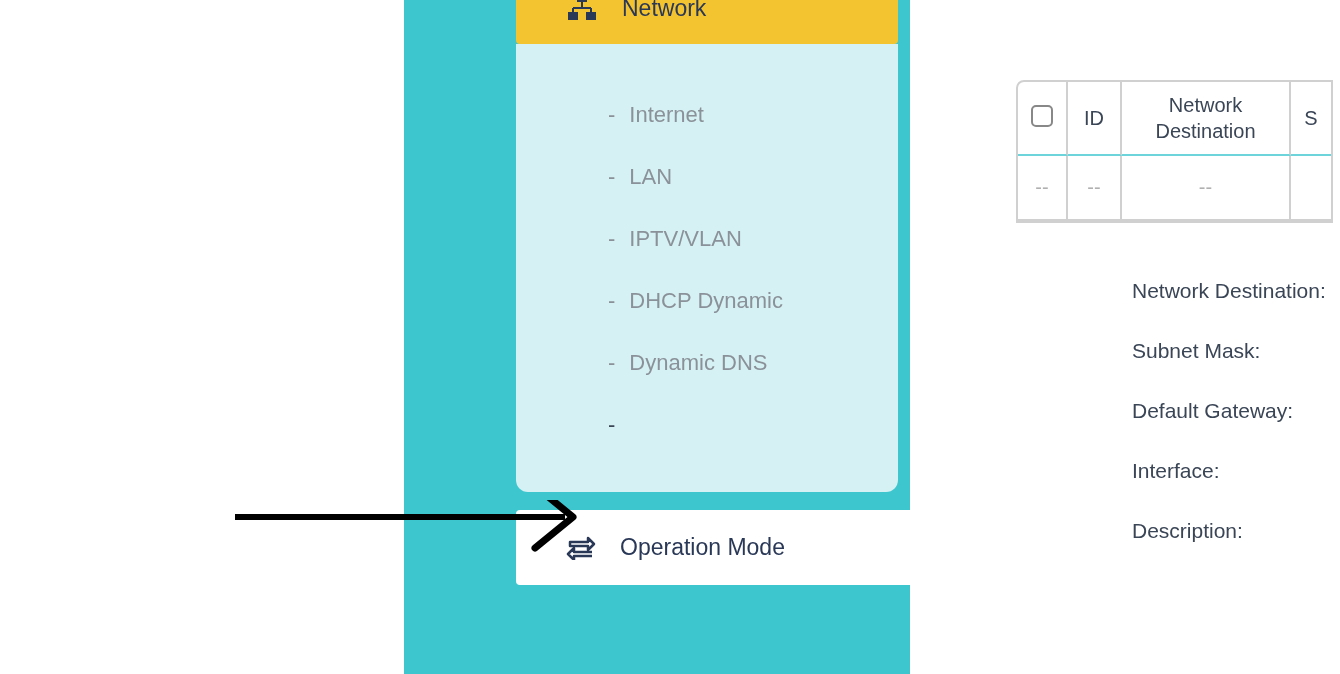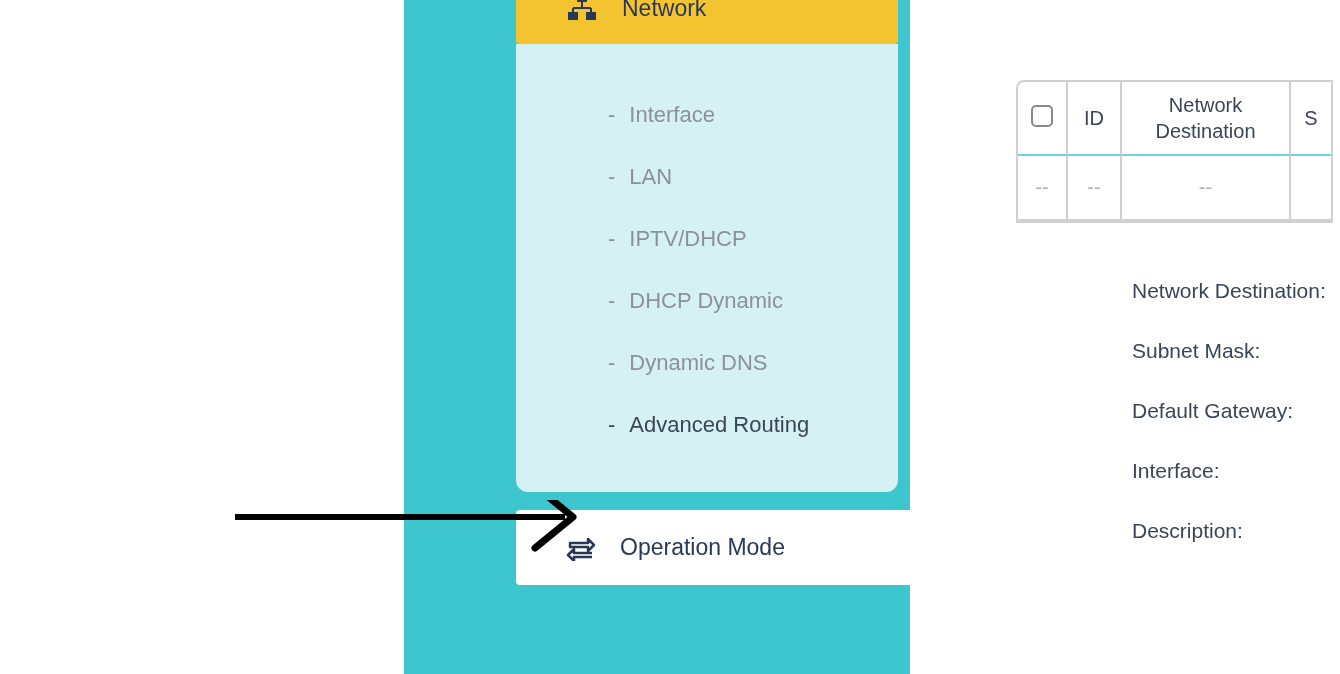--- a/index.html
+++ b/index.html
@@ -69,21 +69,20 @@
     }
     .submenu-item.active {
       color: #3a4556;
     }
     .submenu-item.active .dash {
       color: #3a4556;
     }
     .operation-mode {
       background: #ffffff;
       display: flex;
-      align-items: center;
       padding: 24px 30px 24px 50px;
       margin-top: 18px;
       margin-left: 112px;
       width: 461px;
       border-radius: 4px;
     }
     .operation-mode .icon {
       width: 30px;
       height: 26px;
       margin-right: 24px;
@@ -182,41 +181,40 @@
           <line x1="7" y1="14" x2="25" y2="14" stroke="#2a3857" stroke-width="2"></line>
           <line x1="7" y1="14" x2="7" y2="18" stroke="#2a3857" stroke-width="2"></line>
           <line x1="25" y1="14" x2="25" y2="18" stroke="#2a3857" stroke-width="2"></line>
         </svg>
       </span>
       <span class="label">Network</span>
     </div>
     <div class="submenu">
       <div class="submenu-item">
         <span class="dash">-</span>
-        <span>Interface</span>
+        <span>Internet</span>
       </div>
       <div class="submenu-item">
         <span class="dash">-</span>
         <span>LAN</span>
       </div>
       <div class="submenu-item">
         <span class="dash">-</span>
-        <span>IPTV/DHCP</span>
+        <span>IPTV/VLAN</span>
       </div>
       <div class="submenu-item">
         <span class="dash">-</span>
         <span>DHCP Dynamic</span>
       </div>
       <div class="submenu-item">
         <span class="dash">-</span>
         <span>Dynamic DNS</span>
       </div>
       <div class="submenu-item active">
         <span class="dash">-</span>
-        <span>Advanced Routing</span>
       </div>
     </div>
     <div class="operation-mode">
       <span class="icon">
         <svg viewBox="0 0 30 26" width="30" height="26">
           <path d="M 4 8 L 22 8 L 22 4 L 28 10 L 22 16 L 22 12 L 4 12 Z" fill="none" stroke="#2a3857" stroke-width="2.5" stroke-linejoin="round"></path>
           <path d="M 26 18 L 8 18 L 8 22 L 2 16 L 8 10 L 8 14 L 26 14" fill="none" stroke="#2a3857" stroke-width="2.5" stroke-linejoin="round" transform="translate(0,4)"></path>
         </svg>
       </span>
       <span class="label">Operation Mode</span>

